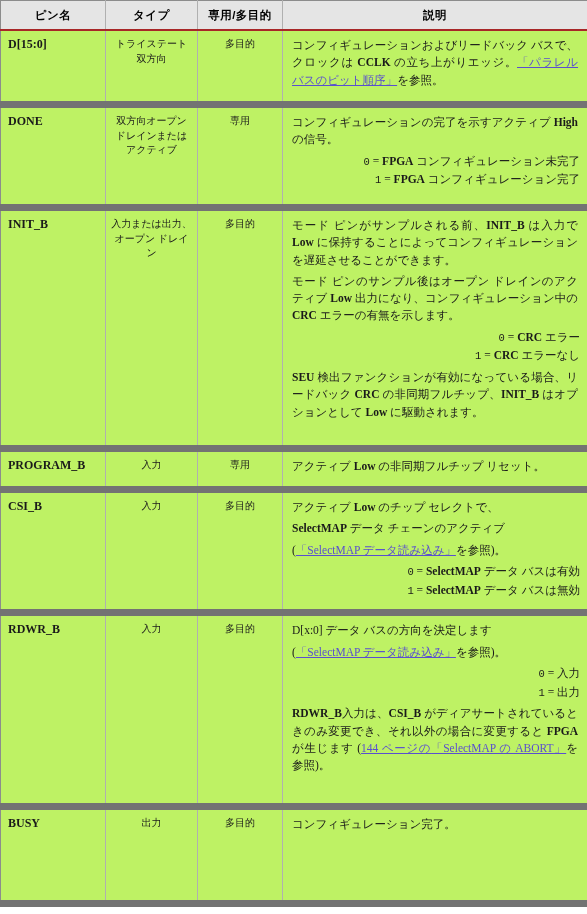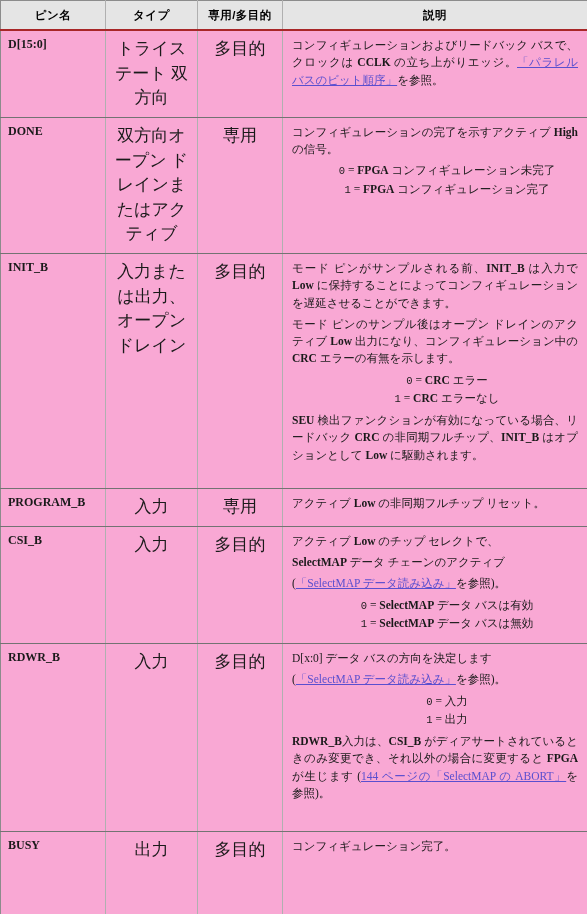--- a/index.html
+++ b/index.html
@@ -41,36 +41,36 @@
     color: #000000;
     border-right: 1px solid #b0b0b0;
     border-bottom: 2px solid #a82728;
     vertical-align: middle;
     letter-spacing: 0.5px;
   }
   thead th:last-child { border-right: none; }
 
   tbody td {
     border-right: 1px solid #b0b0b0;
-    border-bottom: 1px solid #737373;
+    border-bottom: 7px solid #737373;
     vertical-align: top;
-    background: #f9a8d4;
+    background: #bef264;
   }
   tbody td:last-child { border-right: none; }
 
   td.pin {
     font-family: "Liberation Serif", "DejaVu Serif", serif;
     font-weight: bold;
     font-size: 12px;
     padding: 6px 4px 6px 7px;
     text-align: left;
     white-space: nowrap;
   }
   td.type, td.ded {
-    font-size: 17px;
+    font-size: 10px;
     padding: 6px 5px 6px 5px;
     text-align: center;
     line-height: 1.45;
   }
   td.desc {
     font-size: 11.5px;
     padding: 6px 7px 6px 9px;
     text-align: justify;
     text-justify: inter-character;
     line-height: 1.5;
@@ -85,21 +85,21 @@
   .desc p:last-child { margin-bottom: 0; }
 
   .desc .vals {
     margin: 2px 0 4px 0;
     padding: 0;
     list-style: none;
   }
   .desc .vals li {
     margin: 0 0 1px 0;
     padding-left: 22px;
-    text-align: center;
+    text-align: right;
     white-space: nowrap;
     font-size: 11.5px;
   }
   .desc .vals li .num {
     font-family: "Liberation Mono", "DejaVu Sans Mono", monospace;
     font-size: 10.5px;
   }
 
   .b { font-weight: bold; }
   .lnk { color: #5a4fcf; }

